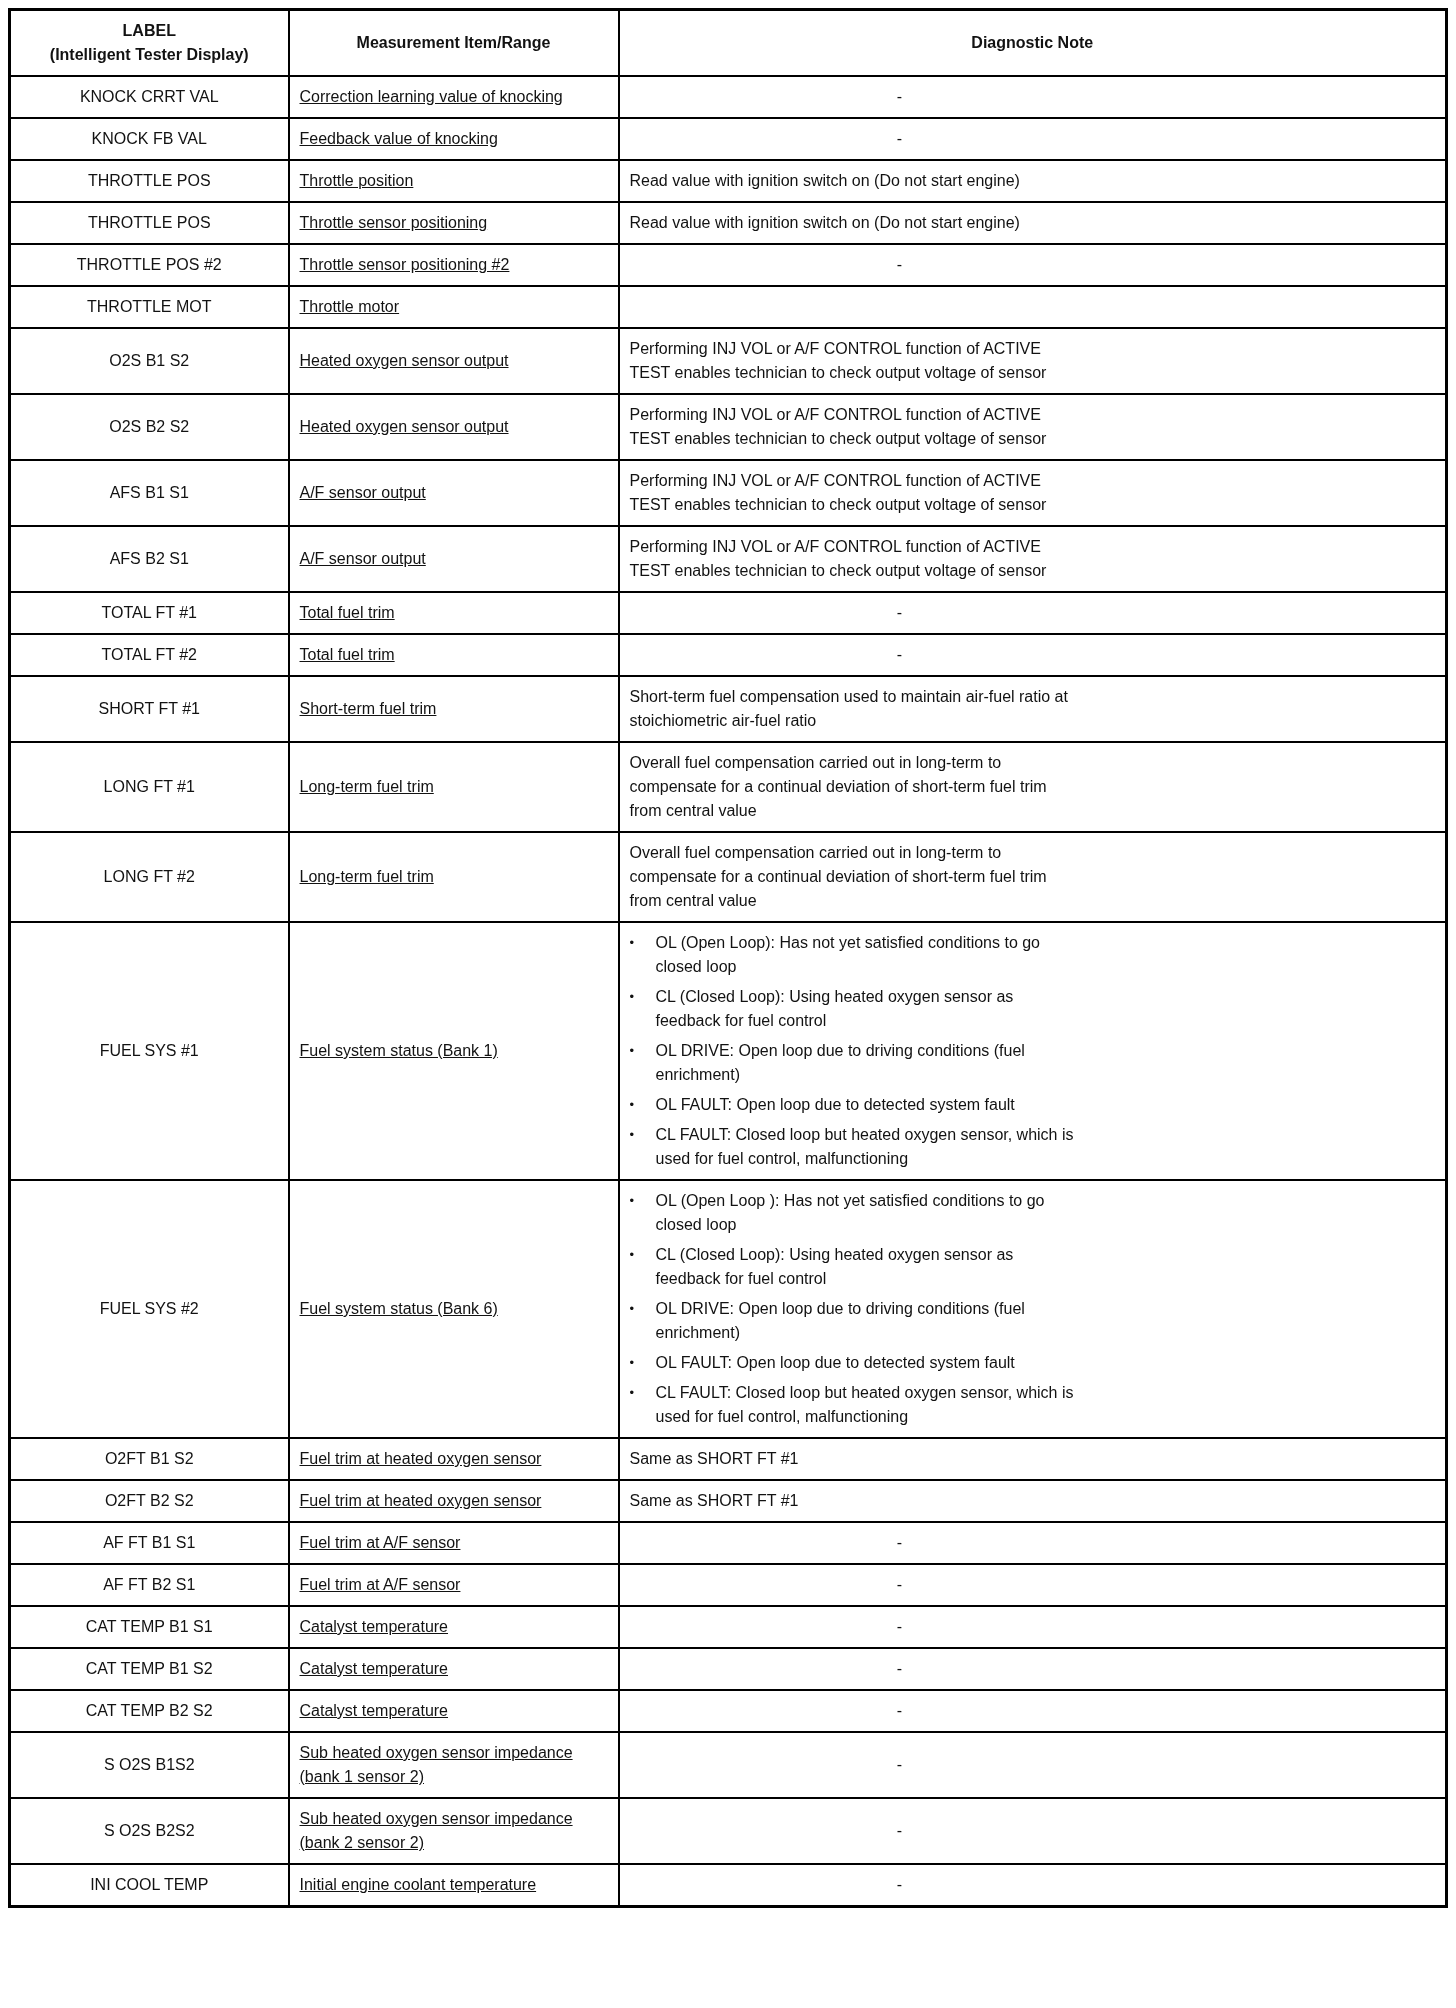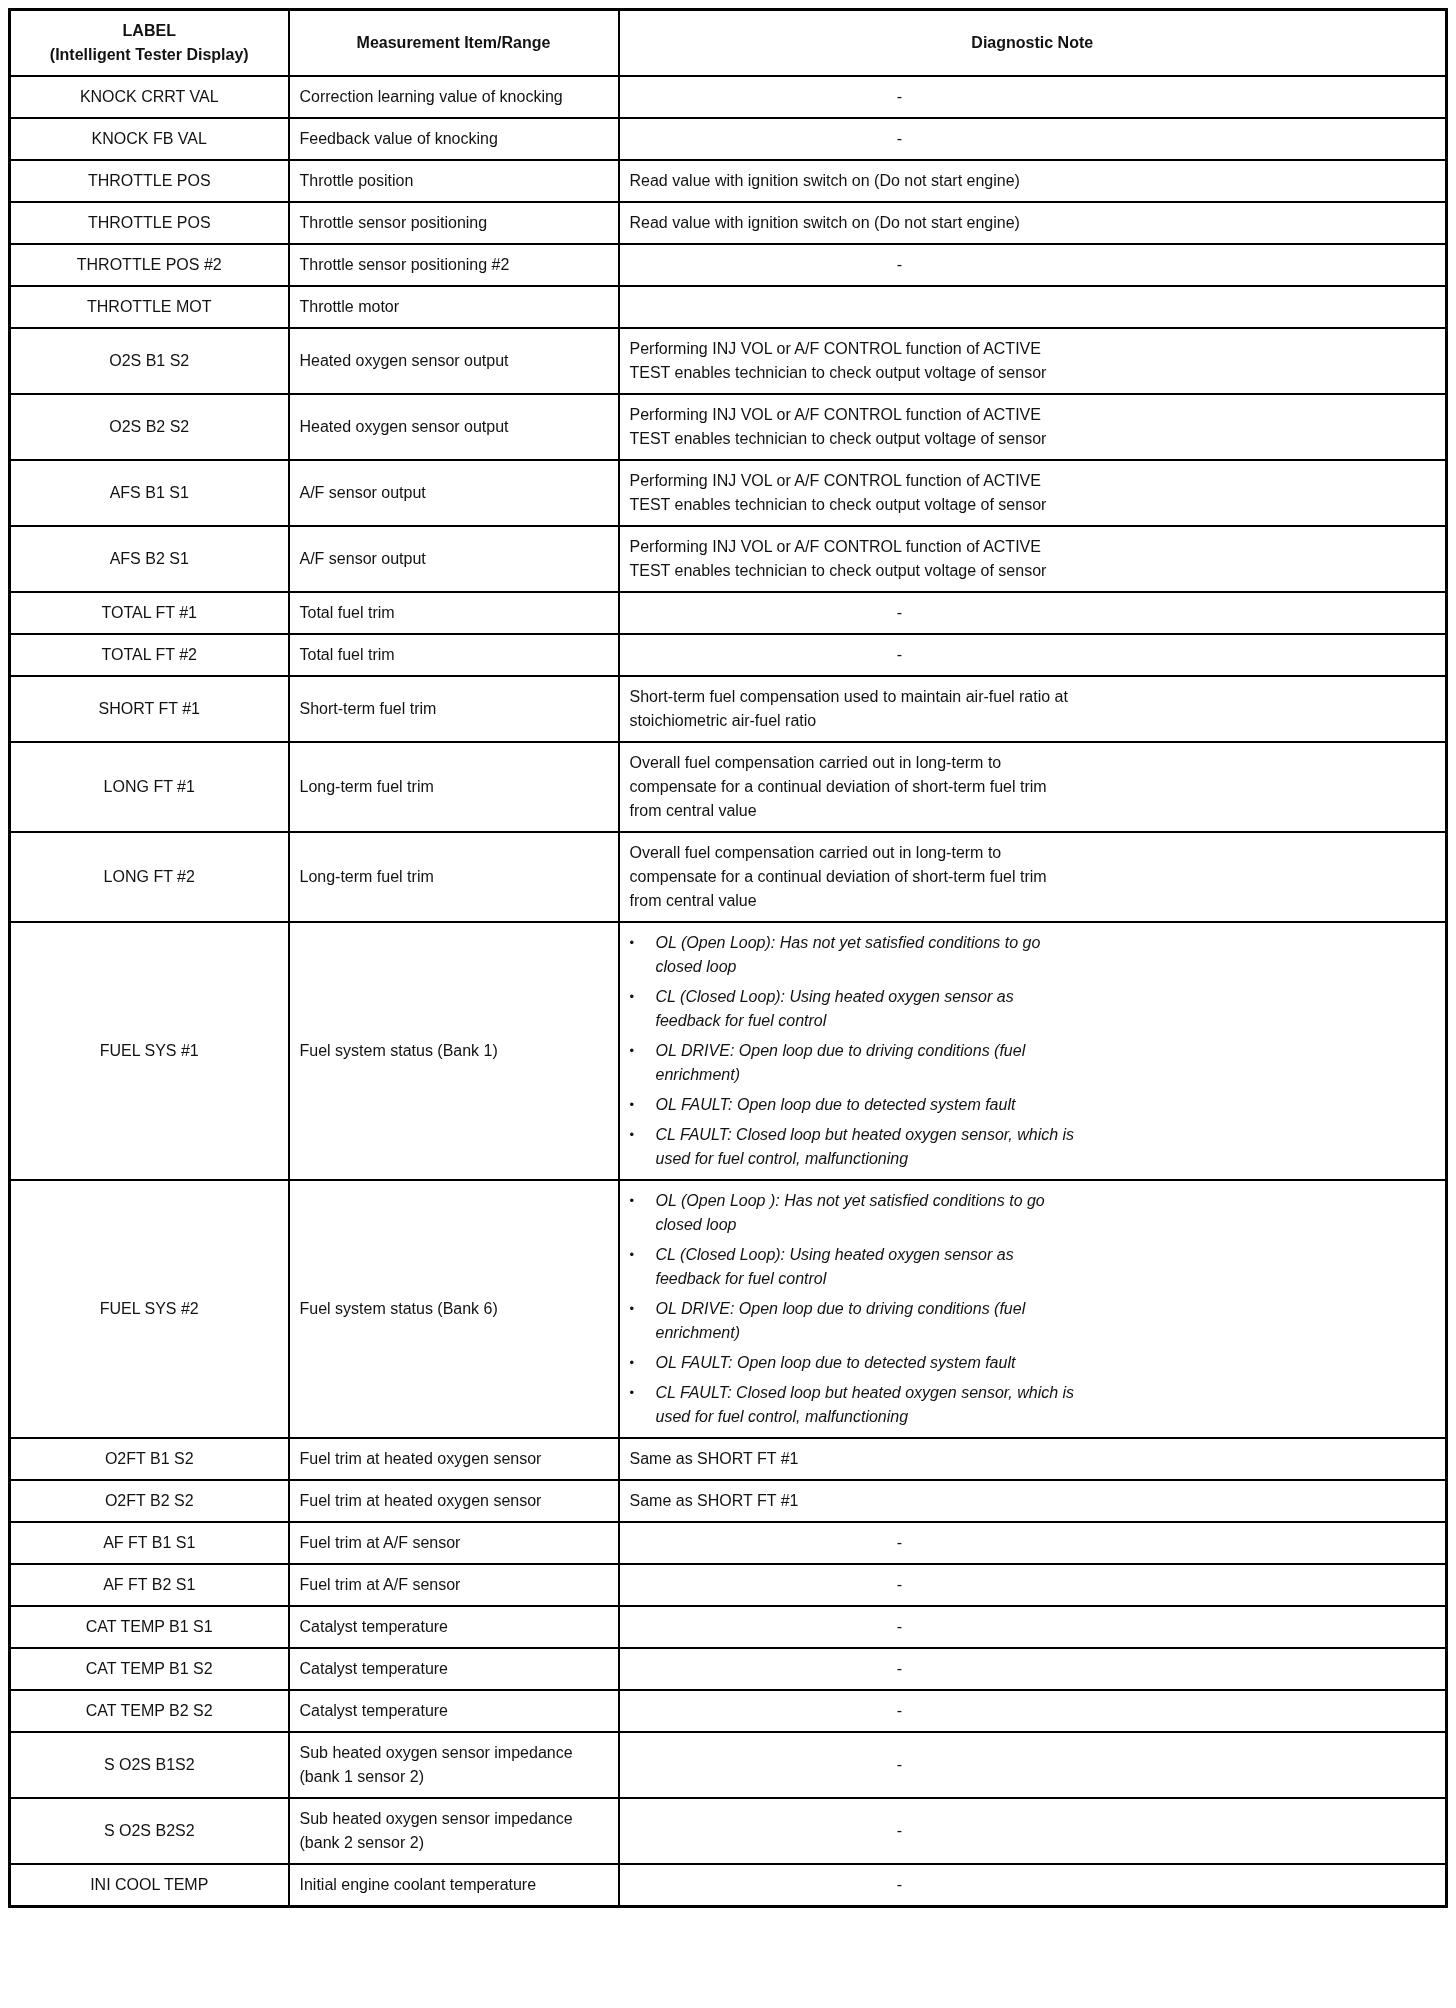--- a/index.html
+++ b/index.html
@@ -28,36 +28,36 @@
   col.w1 { width: 279px; }
   col.w2 { width: 330px; }
 
   thead th {
     font-weight: bold;
     text-align: center;
     padding: 5px 8px;
   }
 
   td.c1 { text-align: center; }
-  td.c2 { text-align: left; white-space: pre-line; }
+  td.c2 { text-align: left; white-space: pre-line; text-decoration: underline; }
   td.c3 { text-align: left; }
 
   .note-box {
     width: 540px;
     white-space: pre-line;
   }
   .note-box.center { text-align: center; }
 
   .b { font-weight: normal; }
 
   .note-box.bullets { width: 560px; }
   .bullet-row { display: flex; margin-bottom: 6px; }
   .bullet-row:last-child { margin-bottom: 0; }
   .bullet-glyph { flex: 0 0 26px; font-size: 13px; line-height: 24px; }
-  .bullet-text { flex: 1; white-space: pre-line; font-style: italic; }
+  .bullet-text { flex: 1; white-space: pre-line; }
 </style>
 </head>
 <body>
 
 <div class="page">
   <table class="diag">
     <colgroup>
       <col class="w1">
         <col class="w2">
         <col class="w3">

